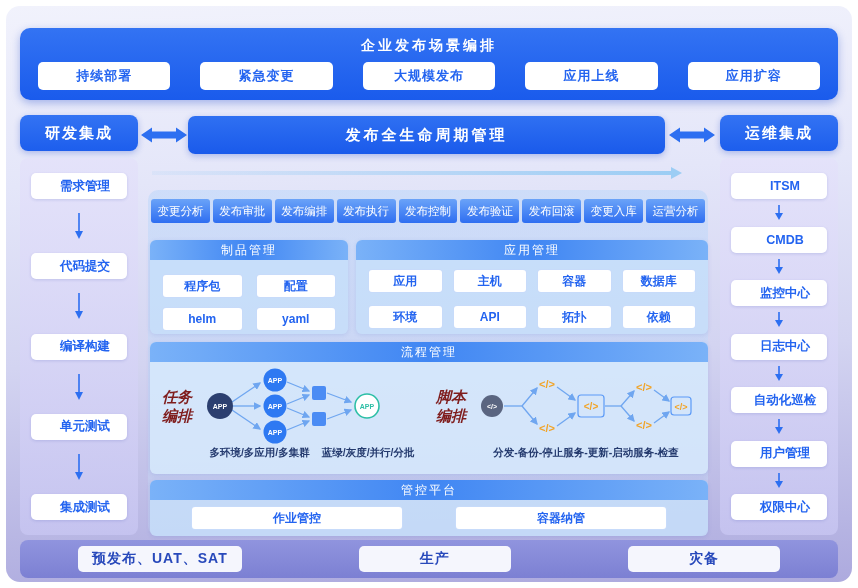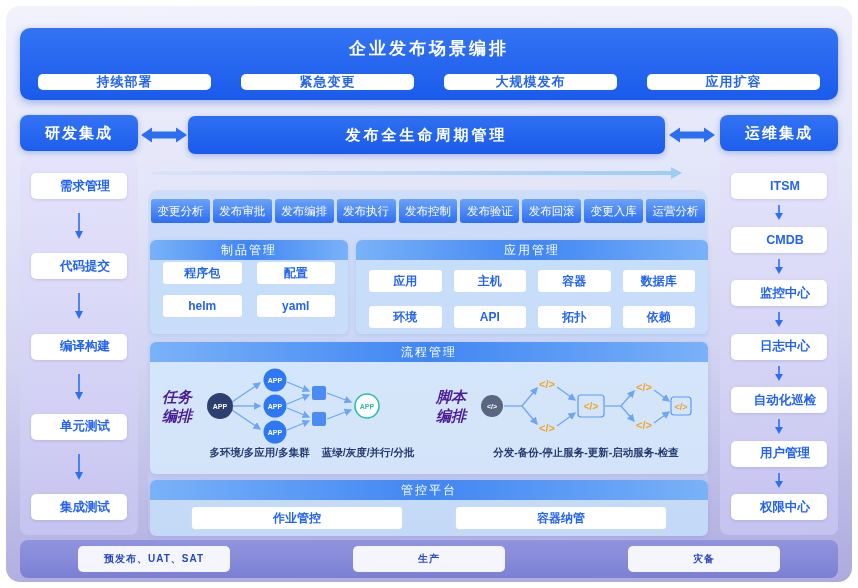--- a/index.html
+++ b/index.html
@@ -4,22 +4,22 @@
 <style>
   * { margin:0; padding:0; box-sizing:border-box; }
   html,body { width:858px; height:588px; background:#ffffff; font-family:"Liberation Sans", sans-serif; }
   .stage { position:relative; width:858px; height:588px; overflow:hidden; }
   .bg { position:absolute; left:6px; top:6px; right:6px; bottom:6px; border-radius:14px;
         background:linear-gradient(178deg,#f1f2fc 0%,#e4e6f9 30%,#d3d4f1 60%,#adaade 100%); }
 
   
   .top-header { position:absolute; left:20px; top:28px; width:818px; height:72px; border-radius:10px;
         background:linear-gradient(180deg,#3373f3,#1a5bec); box-shadow:0 3px 8px rgba(30,70,200,.35); }
-  .top-title { text-align:center; color:#fff; font-size:17px; font-weight:bold; letter-spacing:3px; margin-top:9px; }
-  .top-buttons { position:absolute; left:18px; right:18px; bottom:10px; height:16px; display:flex; gap:30px; }
+  .top-title { text-align:center; color:#fff; font-size:14px; font-weight:bold; letter-spacing:3px; margin-top:9px; }
+  .top-buttons { position:absolute; left:18px; right:18px; bottom:10px; height:28px; display:flex; gap:30px; }
   .top-btn { flex:1; background:#fff; border-radius:5px; color:#2364f0; font-size:13px; font-weight:600;
         display:flex; align-items:center; justify-content:center; letter-spacing:1px; cursor:pointer; }
 
   
   .side-title { position:absolute; width:118px; height:36px; border-radius:8px; color:#fff; font-size:15px;
         font-weight:bold; letter-spacing:2px; background:linear-gradient(180deg,#3373f3,#1d5eed);
         display:flex; align-items:center; justify-content:center; box-shadow:0 2px 6px rgba(30,70,200,.3); }
   .side-panel { position:absolute; width:118px; top:158px; height:377px; border-radius:8px;
         background:linear-gradient(180deg,rgba(228,226,250,.9),rgba(200,198,242,.8));
         display:flex; flex-direction:column; align-items:center; justify-content:space-between; padding:15px 0; }
@@ -49,57 +49,58 @@
 
   
   .panel { position:absolute; border-radius:6px; background:rgba(198,223,250,.8); box-shadow:0 1px 4px rgba(60,100,200,.15); }
   .panel-header { height:20px; border-radius:6px 6px 0 0; color:#fff; font-size:12px; font-weight:normal; letter-spacing:2px;
         background:linear-gradient(90deg,#7ab2f8 0%,#4086f3 50%,#7ab2f8 100%);
         display:flex; align-items:center; justify-content:center; }
   .cell { height:24px; background:#fff; border-radius:4px; color:#2364f0; font-size:12px; font-weight:600;
         border:1px solid rgba(130,175,245,.45); display:flex; align-items:center; justify-content:center; cursor:pointer; }
 
   .artifact-panel { left:150px; top:240px; width:198px; height:94px; }
-  .artifact-grid { display:grid; grid-template-columns:1fr 1fr; gap:9px 13px; padding:1px 12px; }
+  .artifact-grid { display:grid; grid-template-columns:1fr 1fr; gap:9px 13px; padding:14px 12px; }
   .app-panel { left:356px; top:240px; width:352px; height:94px; }
   .app-grid { display:grid; grid-template-columns:1fr 1fr 1fr 1fr; gap:12px 10px; padding:9px 12px; }
 
   .process-panel { left:150px; top:342px; width:558px; height:132px; background:rgba(214,233,252,.85); }
   .process-body { display:flex; height:112px; padding:4px 6px 4px 4px; }
   .flow-block { flex:1; display:flex; }
   .v-label { width:32px; align-self:center; margin:0 2px 24px 8px; font-size:15px; font-weight:bold; font-style:italic;
-        color:#4c1d95; line-height:1.3; word-break:break-all; }
+        color:#7f1d1d; line-height:1.3; word-break:break-all; }
   .flow-content { flex:1; display:flex; flex-direction:column; align-items:center; }
   .flow-svg { display:block; }
   .flow-caption { font-size:10.5px; color:#243a6e; font-weight:600; white-space:nowrap; display:flex; gap:12px; }
 
   .control-panel { left:150px; top:480px; width:558px; height:56px; }
   .control-body { height:36px; display:flex; align-items:center; justify-content:space-around; padding:0 15px; }
   .control-btn { width:212px; height:24px; background:#fff; border-radius:4px; color:#2364f0; font-size:12px; font-weight:600;
         border:1px solid rgba(130,175,245,.45); display:flex; align-items:center; justify-content:center; cursor:pointer; }
 
   
   .footer-bar { position:absolute; left:20px; top:540px; width:818px; height:38px; border-radius:8px;
         background:linear-gradient(180deg,#9094de,#7c80d3); display:flex; align-items:center;
         justify-content:space-between; padding:0 58px; }
   .footer-btn { min-width:152px; padding:0 14px; height:26px; background:#f5f6fd; border-radius:5px; color:#2849bb;
-        font-size:10px; font-weight:bold; letter-spacing:1px; display:flex; align-items:center; justify-content:center; cursor:pointer; }
+        font-size:14px; font-weight:bold; letter-spacing:1px; display:flex; align-items:center; justify-content:center; cursor:pointer; }
 </style>
 </head>
 <body>
 
 <div class="stage">
   <div class="bg"></div>
 
   <div class="top-header">
     <div class="top-title">企业发布场景编排</div>
     <div class="top-buttons">
       <div class="top-btn">持续部署</div>
       <div class="top-btn">紧急变更</div>
       <div class="top-btn">大规模发布</div>
+      <div class="top-btn">应用上线</div>
       <div class="top-btn">应用扩容</div>
     </div>
   </div>
 
   <div class="side-title lpos" style="top:115px;">研发集成</div>
   <div class="side-panel lpos">
     <div class="side-item">需求管理</div>
     <svg width="10" height="26">
         <line x1="5" y1="0" x2="5" y2="19" stroke="#2d6ff1" stroke-width="1.6"></line>
         <polygon points="1,18 9,18 5,26" fill="#2d6ff1"></polygon>

